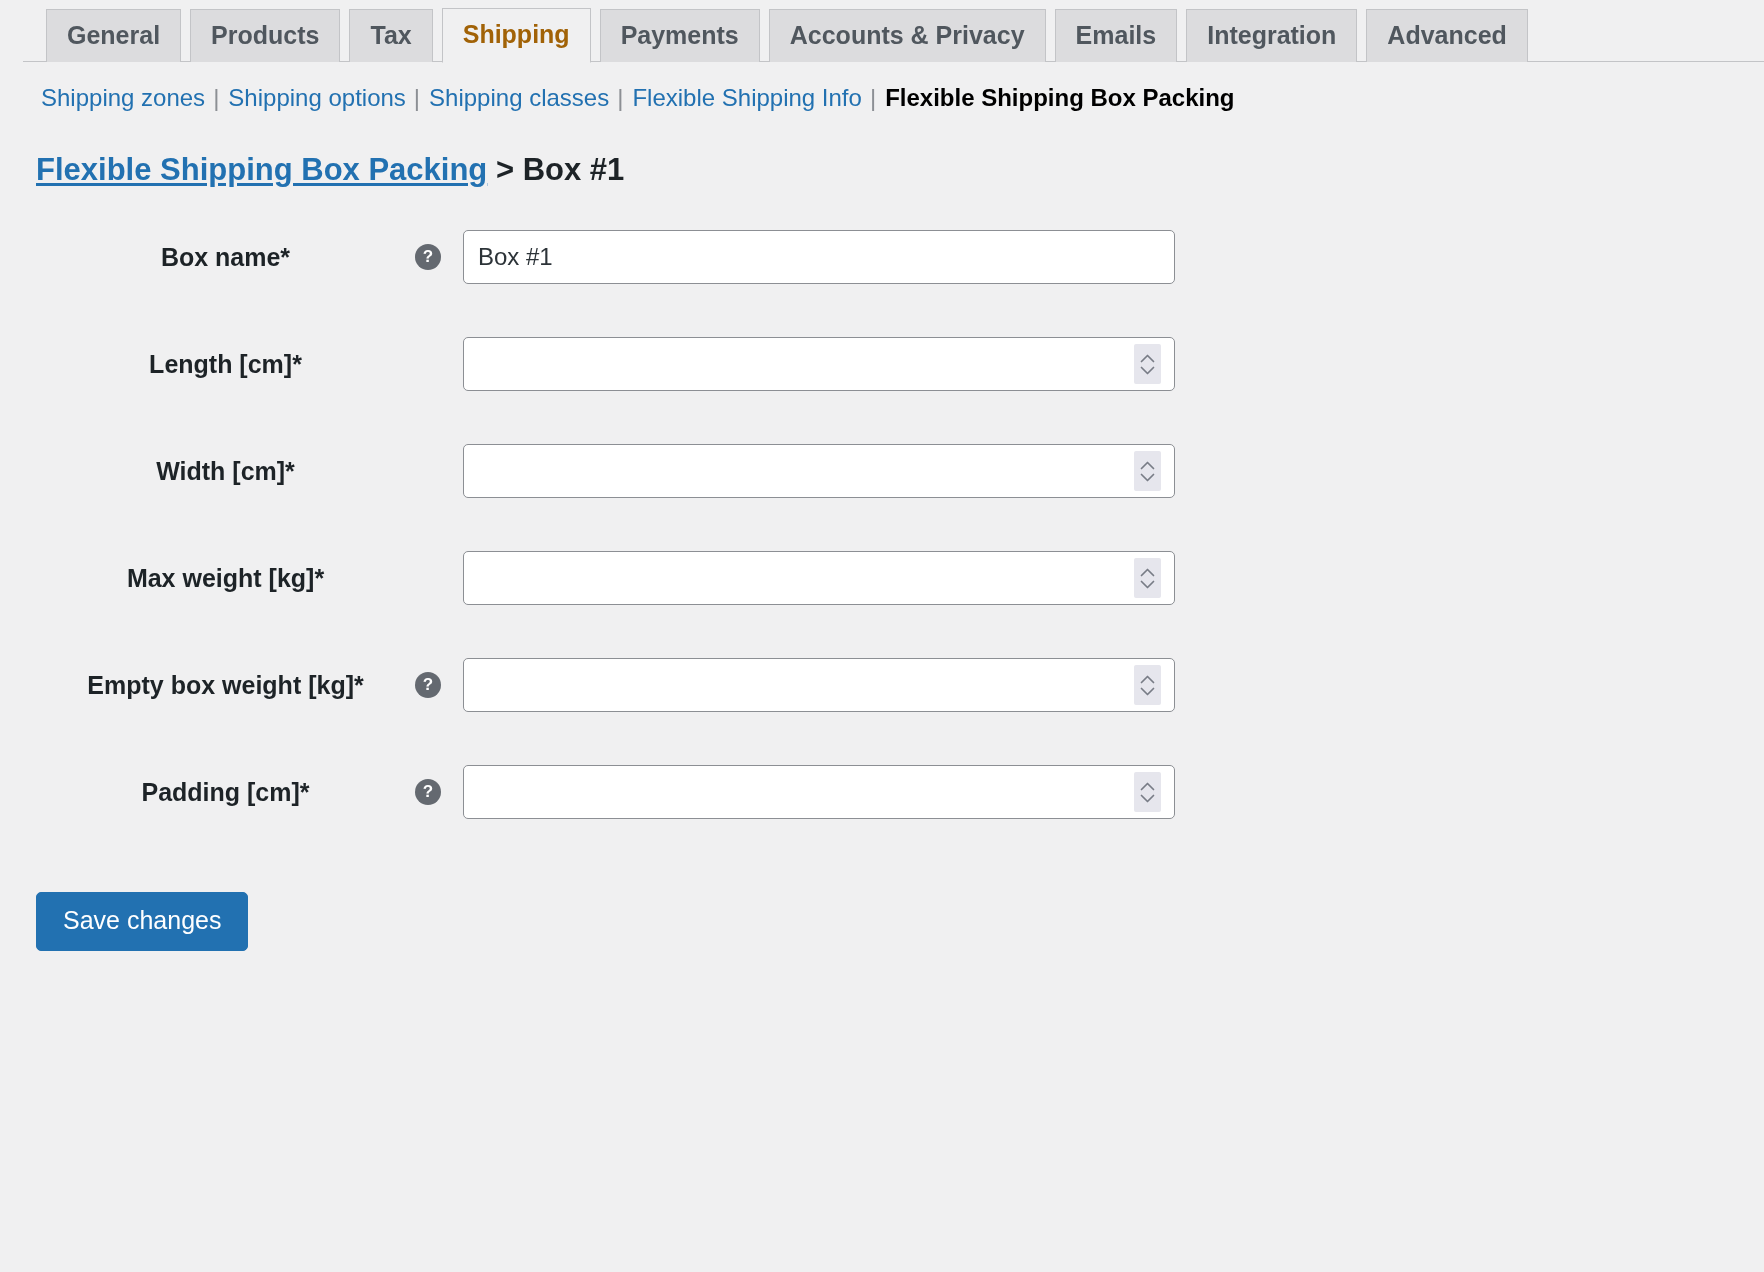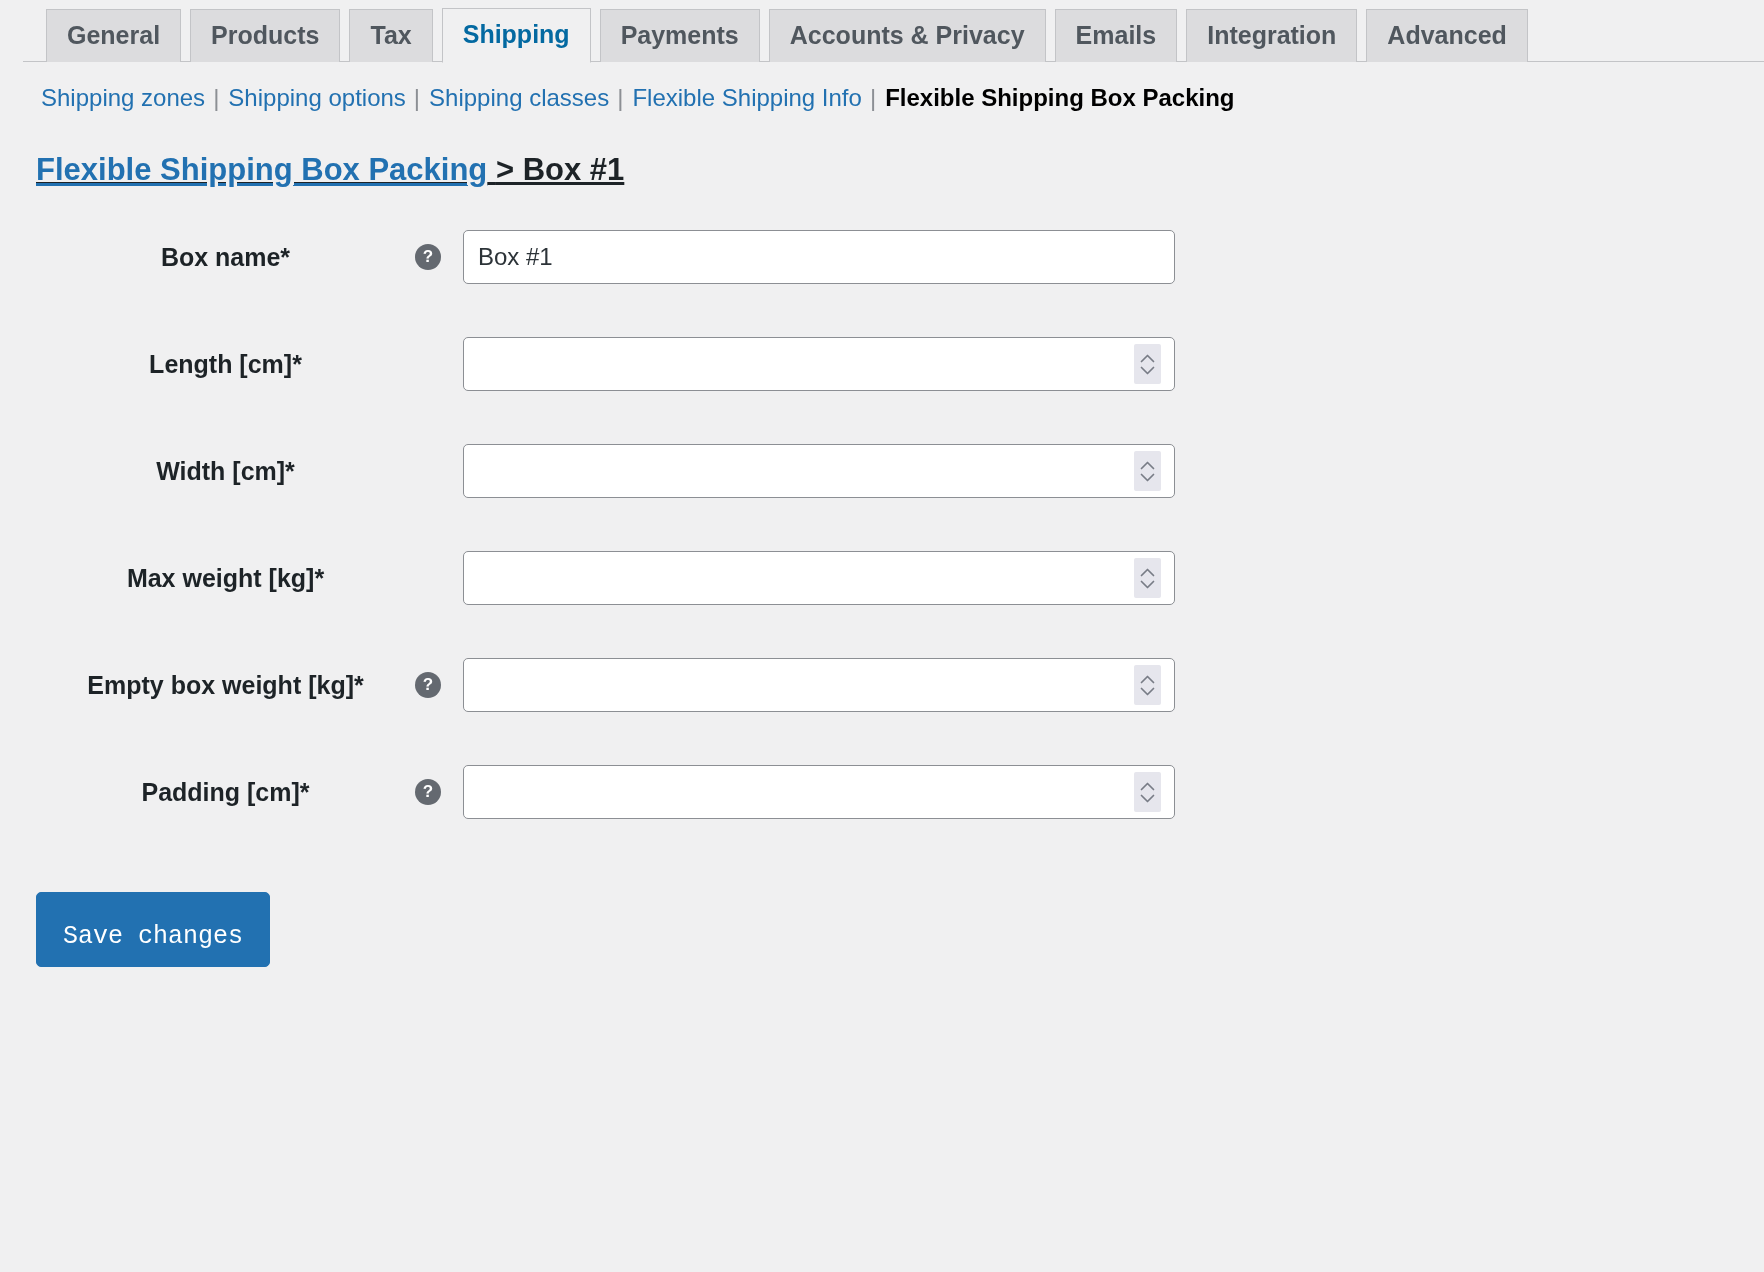--- a/index.html
+++ b/index.html
@@ -49,21 +49,21 @@
     color: #50575e;
     background: #dcdcde;
     border: 1px solid #c3c4c7;
     border-bottom: none;
     text-decoration: none;
     white-space: nowrap;
     border-radius: 0;
   }
   .tab.is-active {
     background: #f0f0f1;
-    color: #0369a1;
+    color: #a16207;
     border-bottom: 1px solid #f0f0f1;
     margin-bottom: -1px;
     padding-bottom: 13px;
   }
 
   
   .subnav {
     margin: 22px 0 0 0;
     padding: 0 0 0 41px;
     display: flex;
@@ -91,21 +91,20 @@
 
   
   .page-heading {
     margin: 38px 0 0 0;
     padding: 0 4px 0 36px;
     font-size: 31px;
     font-weight: bold;
     line-height: 1.2;
     color: #1d2327;
     white-space: nowrap;
-    text-decoration: underline;
   }
   .page-heading .crumb-link {
     color: #2271b1;
     text-decoration: underline;
     text-underline-offset: 3px;
   }
   .page-heading .crumb-tail {
     color: #1d2327;
   }
 
@@ -213,22 +212,22 @@
   .spinner svg { display: block; }
 
   
   .form-actions {
     padding: 0 0 0 36px;
     margin-top: 46px;
   }
   .save-button {
     display: inline-block;
     box-sizing: border-box;
-    padding: 30px 26px 16px;
-    font-family: Liberation Mono, monospace;
+    padding: 14px 26px 16px;
+    font-family: Liberation Sans, sans-serif;
     font-size: 25px;
     line-height: 1.1;
     font-weight: normal;
     color: #ffffff;
     background: #2271b1;
     border: 1px solid #2271b1;
     border-radius: 5px;
     cursor: pointer;
   }
 </style>

